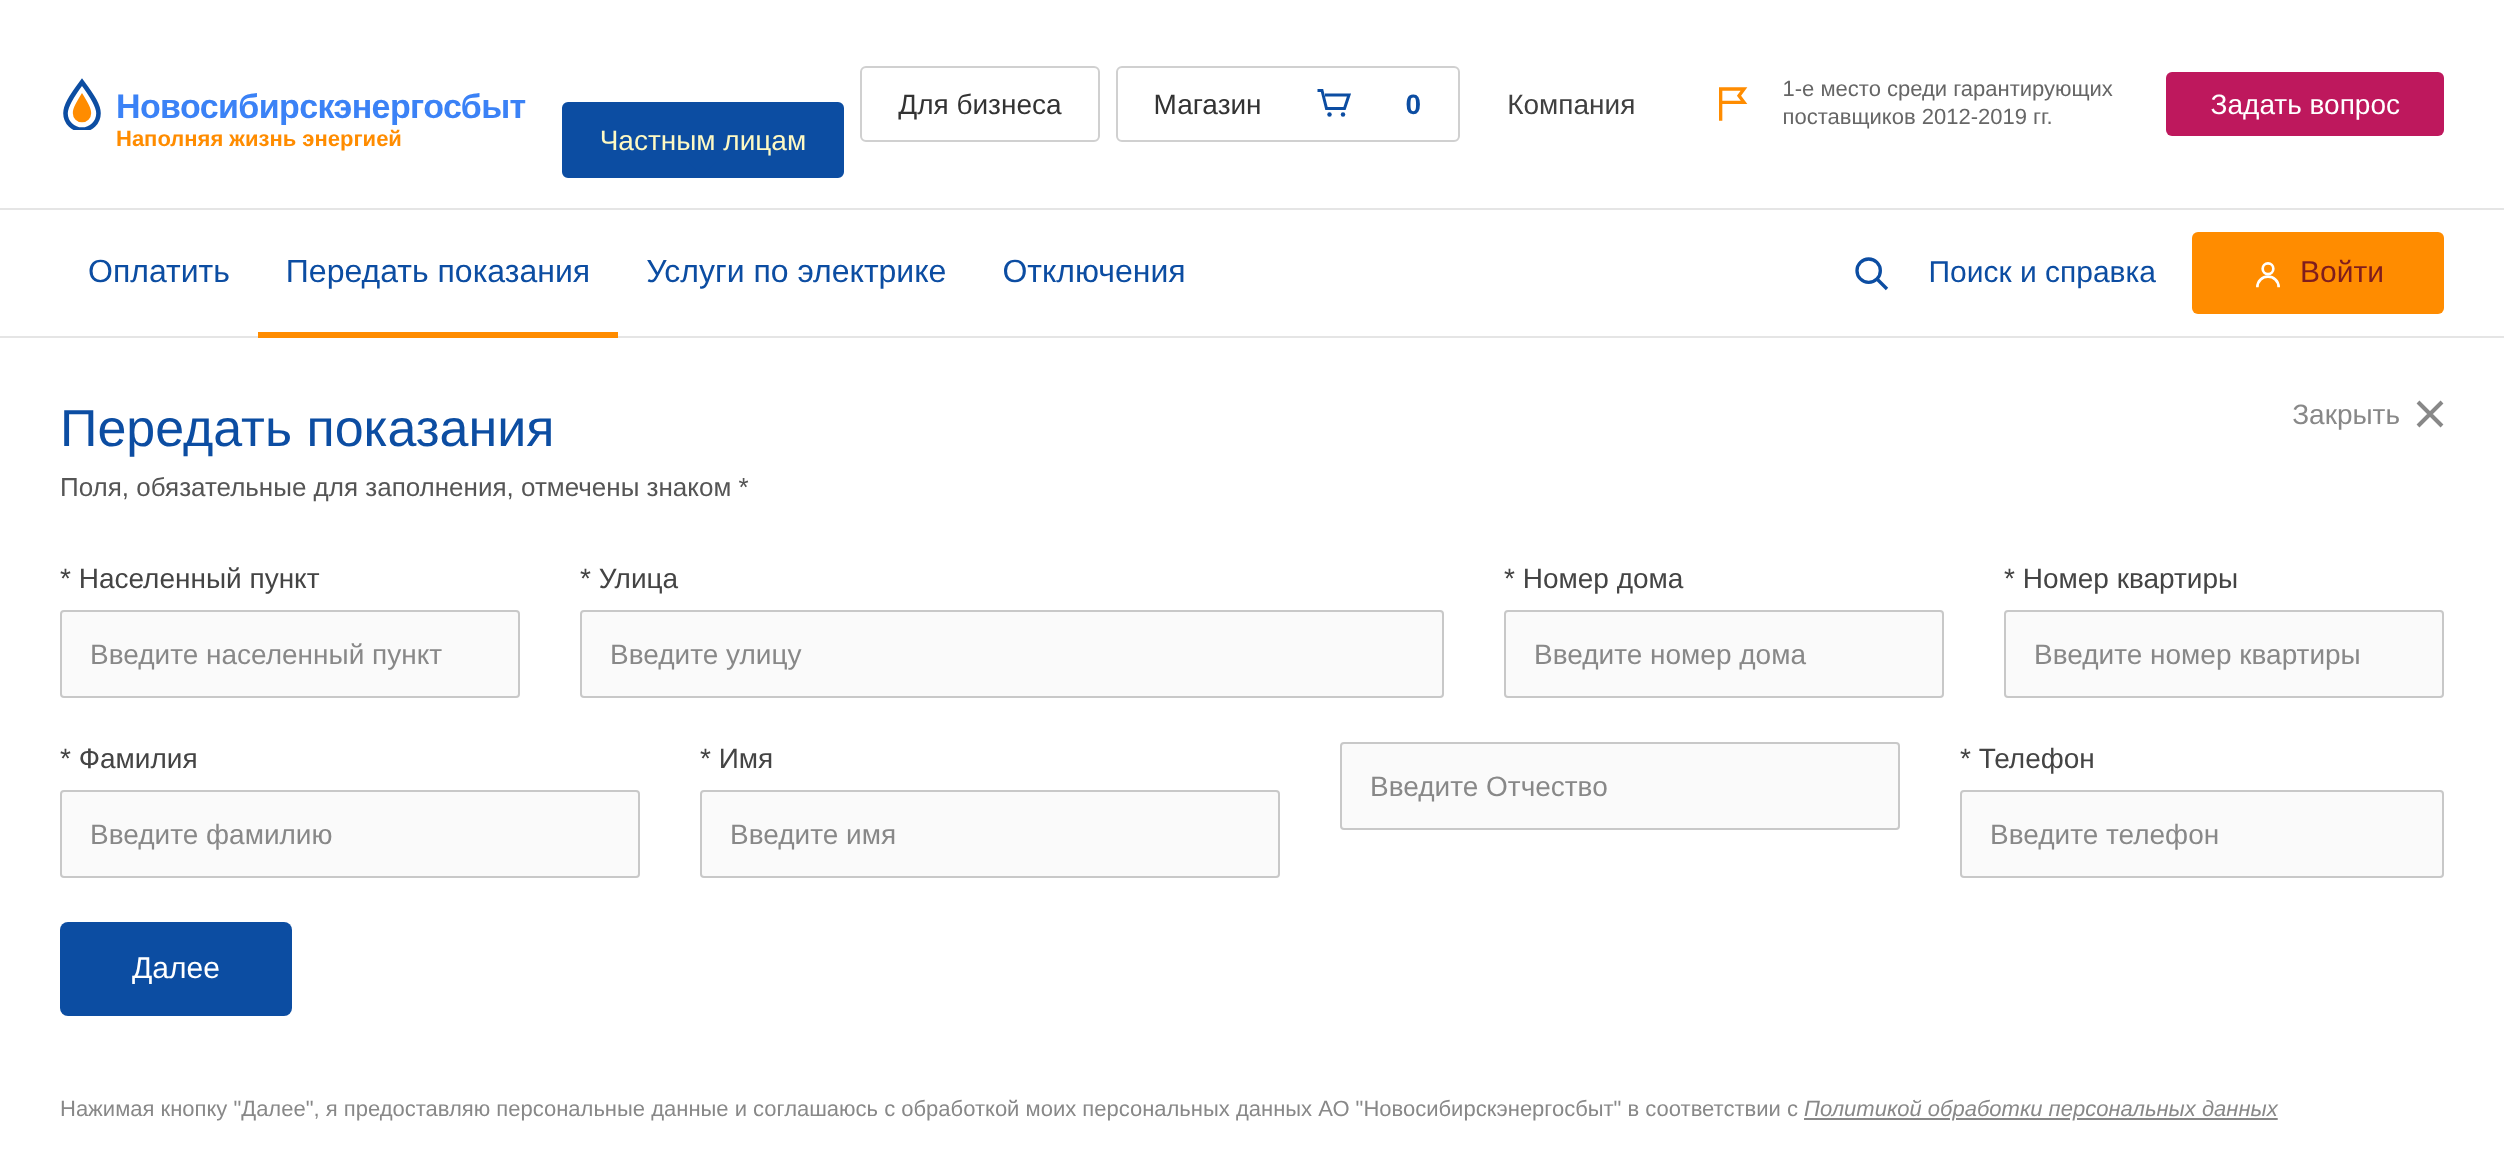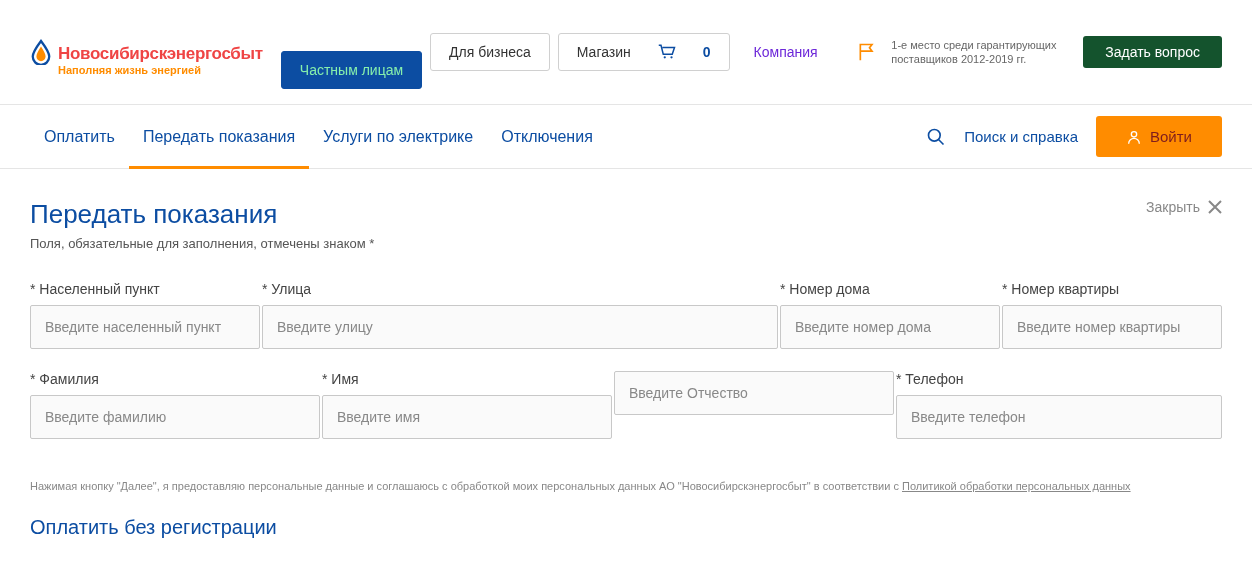--- a/index.html
+++ b/index.html
@@ -1,52 +1,52 @@
 <!DOCTYPE html>
 <html><head>
 <meta charset="utf-8">
 <style>
 * { margin: 0; padding: 0; box-sizing: border-box; }
 body { font-family: Arial, Helvetica, sans-serif; background: #fff; color: #333; width: 1252px; }
 .top-header { display: flex; align-items: center; padding: 15px 30px; border-bottom: 1px solid #e5e5e5; gap: 8px; }
 .logo { display: flex; align-items: center; gap: 6px; margin-right: 10px; }
 .logo-icon { width: 22px; height: 26px; }
 .logo-text { display: flex; flex-direction: column; }
-.logo-title { color: #ef4444; font-weight: bold; font-size: 17px; letter-spacing: -0.3px; margin-top: 16px; }
+.logo-title { color: #3b82f6; font-weight: bold; font-size: 17px; letter-spacing: -0.3px; margin-top: 16px; }
 .logo-sub { color: #ff8c00; font-size: 11px; font-weight: 600; }
 .nav-btn { border: 1px solid #d0d0d0; background: #fff; color: #333; padding: 10px 18px; font-size: 14px; cursor: pointer; border-radius: 3px; }
-.nav-btn.primary { background: #0c4da2; color: #86efac; border-color: #0c4da2; position: relative; margin-top: 36px; }
+.nav-btn.primary { background: #0c4da2; color: #fef9c3; border-color: #0c4da2; position: relative; margin-top: 36px; }
 .nav-btn.primary::after { content: ''; position: absolute; bottom: -7px; left: 50%; transform: translateX(-50%); border: 7px solid transparent; border-top-color: #0c4da2; }
 .shop-btn { display: flex; align-items: center; gap: 27px; }
 .cart-count { color: #0c4da2; font-weight: 600; }
-.nav-link { color: #6d28d9; font-size: 14px; padding: 10px 16px; cursor: pointer; }
+.nav-link { color: #404040; font-size: 14px; padding: 10px 16px; cursor: pointer; }
 .award { display: flex; align-items: center; gap: 14px; margin-left: auto; margin-right: 14px; }
 .award-text { font-size: 11px; color: #666; line-height: 1.3; max-width: 170px; }
-.ask-btn { background: #14532d; color: #fff; border: none; padding: 8px 22px; font-size: 14px; cursor: pointer; border-radius: 3px; }
+.ask-btn { background: #be185d; color: #fff; border: none; padding: 8px 22px; font-size: 14px; cursor: pointer; border-radius: 3px; }
 .sub-nav { display: flex; align-items: center; padding: 0 30px; border-bottom: 1px solid #e5e5e5; height: 64px; }
 .sub-link { color: #0c4da2; font-size: 16px; padding: 22px 14px; cursor: pointer; position: relative; }
 .sub-link.active::after { content: ''; position: absolute; bottom: -1px; left: 0; right: 0; height: 3px; background: #ff8c00; }
 .sub-right { margin-left: auto; display: flex; align-items: center; gap: 18px; }
 .search-link { color: #0c4da2; font-size: 15px; cursor: pointer; }
 .login-btn { background: #ff8c00; color: #7f1d1d; border: none; padding: 12px 30px; font-size: 15px; cursor: pointer; border-radius: 3px; display: flex; align-items: center; gap: 8px; }
 .content { padding: 30px; }
 .page-head { display: flex; justify-content: space-between; align-items: flex-start; margin-bottom: 6px; }
 .page-title { color: #0c4da2; font-size: 26px; font-weight: 500; }
 .close-link { color: #888; font-size: 14px; display: flex; align-items: center; gap: 8px; cursor: pointer; }
 .hint { font-size: 13px; color: #555; margin-bottom: 30px; }
-.form-row { display: flex; gap: 2px; margin-bottom: 22px; }
+.form-row { display: flex; gap: 30px; margin-bottom: 22px; }
 .field { display: flex; flex-direction: column; gap: 8px; }
 .field label { font-size: 14px; color: #444; }
 .field input { border: 1px solid #c8c8c8; background: #fafafa; padding: 13px 14px; font-size: 14px; border-radius: 2px; color: #333; }
 .field input::placeholder { color: #888; }
 .row1 .f1 { width: 230px; } .row1 .f2 { flex: 1; } .row1 .f3 { width: 220px; } .row1 .f4 { width: 220px; }
 .row2 .f1 { width: 290px; } .row2 .f2 { width: 290px; } .row2 .f3 { width: 280px; } .row2 .f4 { flex: 1; }
 .next-btn { background: #0c4da2; color: #fff; border: none; padding: 15px 36px; font-size: 15px; cursor: pointer; border-radius: 4px; }
 .consent { font-size: 11px; color: #888; margin-top: 40px; line-height: 1.4; }
-.consent a { color: #888; text-decoration: underline; }
+.consent a { color: #888; text-decoration: underline; font-style: italic; }
 .pay-title { color: #0c4da2; font-size: 20px; margin-top: 22px; font-weight: 400; }
 </style>
 </head>
 <body>
 
 <div class="top-header">
   <div class="logo">
     <svg class="logo-icon" viewBox="0 0 24 28">
         <path d="M12 2 C6 10 3 15 3 19 a9 9 0 0 0 18 0 c0-4-3-9-9-17z" fill="none" stroke="#0c4da2" stroke-width="2.5"></path>
         <path d="M12 8 C9 13 7 16 7 19 a5 5 0 0 0 10 0 c0-3-2-6-5-11z" fill="#ff8c00"></path>
@@ -140,19 +140,20 @@
     </div>
     <div class="field f3">
       <input placeholder="Введите Отчество" style="">
     </div>
     <div class="field f4">
       <label>* Телефон</label>
       <input placeholder="Введите телефон" style="">
     </div>
   </div>
 
+  <button class="next-btn">Далее</button>
 
   <div class="consent">
     <span>Нажимая кнопку "Далее", я предоставляю персональные данные и соглашаюсь с обработкой моих персональных данных АО "Новосибирскэнергосбыт" в соответствии с </span><a href="#">Политикой обработки персональных данных</a>
   </div>
 
   <h2 class="pay-title">Оплатить без регистрации</h2>
 </div>
 
 </body></html>

